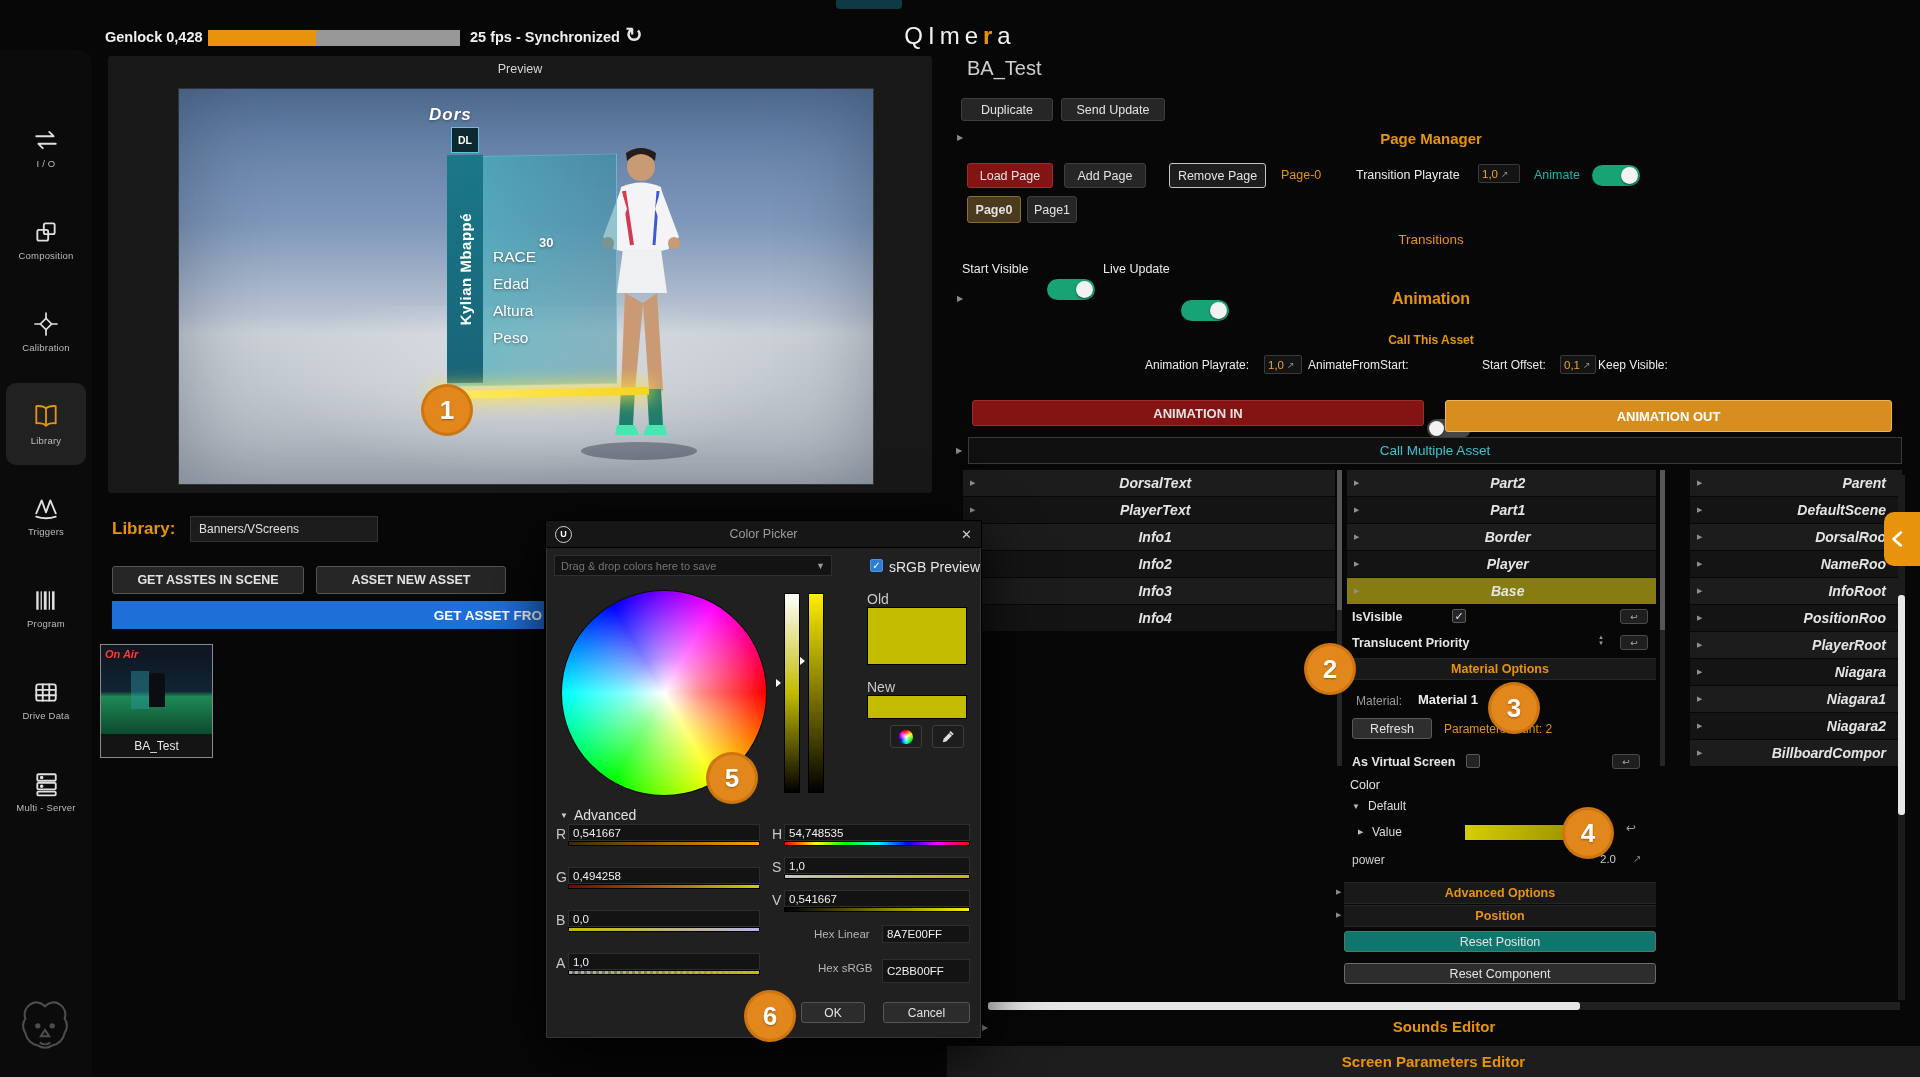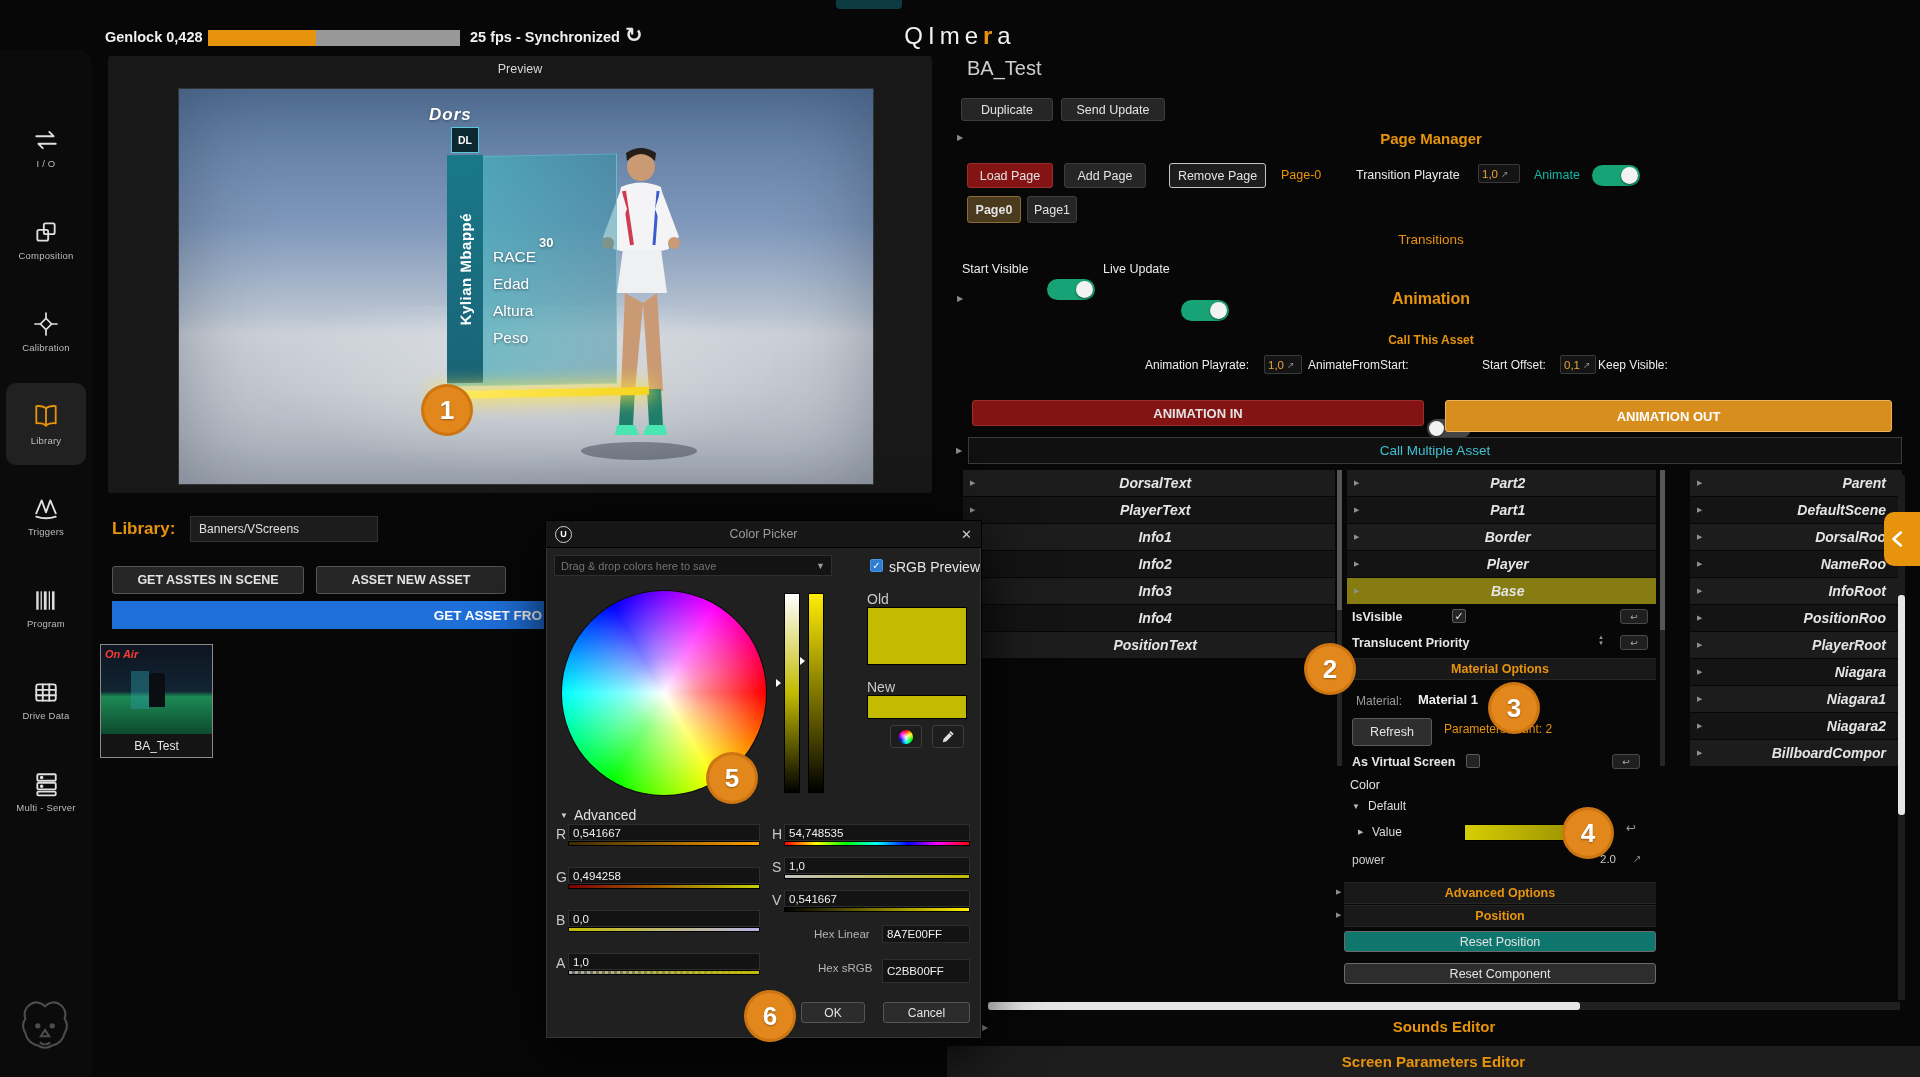--- a/index.html
+++ b/index.html
@@ -269,24 +269,20 @@
       <span class="tl">Info2</span>
     </div>
   <div class="trow odd" style="left:963px;top:578px;width:372px;">
       <span class="exp">▶</span>
       <span class="tl">Info3</span>
     </div>
   <div class="trow even" style="left:963px;top:605px;width:372px;">
       <span class="exp">▶</span>
       <span class="tl">Info4</span>
     </div>
-  <div class="trow odd" style="left:963px;top:632px;width:372px;">
-      <span class="exp">▶</span>
-      <span class="tl">PositionText</span>
-    </div>
 
   <div class="trow odd" style="left:1347px;top:470px;width:309px;">
       <span class="exp">▶</span>
       <span class="tl">Part2</span>
     </div>
   <div class="trow even" style="left:1347px;top:497px;width:309px;">
       <span class="exp">▶</span>
       <span class="tl">Part1</span>
     </div>
   <div class="trow odd" style="left:1347px;top:524px;width:309px;">
@@ -363,21 +359,21 @@
       <span>▲</span>
       <span>▼</span>
     </div>
   <div class="rstbtn" style="left:1620px;top:635px;">↩</div>
 
   <div class="propbar" style="top:658px;">Material Options</div>
 
   <div class="abs" style="left:1356px;top:694px;color:#9a9a9a;font-size:12px;">Material:</div>
   <div class="abs" style="left:1418px;top:692px;color:#f0f0f0;font-size:13px;font-weight:700;cursor:pointer;">Material 1</div>
 
-  <div class="abs btn" style="left:1352px;top:718px;width:80px;height:28px;background:#2e2e2e;border-color:#5a5a5a;">Refresh</div>
+  <div class="abs btn" style="left:1352px;top:718px;width:80px;height:21px;background:#2e2e2e;border-color:#5a5a5a;">Refresh</div>
   <div class="abs" style="left:1444px;top:722px;color:var(--accent-orange);font-size:12px;">Parameters count: 2</div>
 
   <div class="plabel" style="left:1352px;top:755px;">As Virtual Screen</div>
   <div class="abs checkbox" style="left:1466px;top:754px;"></div>
   <div class="rstbtn" style="left:1612px;top:754px;">↩</div>
 
   <div class="abs" style="left:1350px;top:778px;color:#e2e2e2;font-size:12.5px;">Color</div>
 
   <div class="abs" style="left:1352px;top:802px;font-size:8px;color:#bbb;">▼</div>
   <div class="abs" style="left:1368px;top:799px;color:#dedede;font-size:12px;">Default</div>

